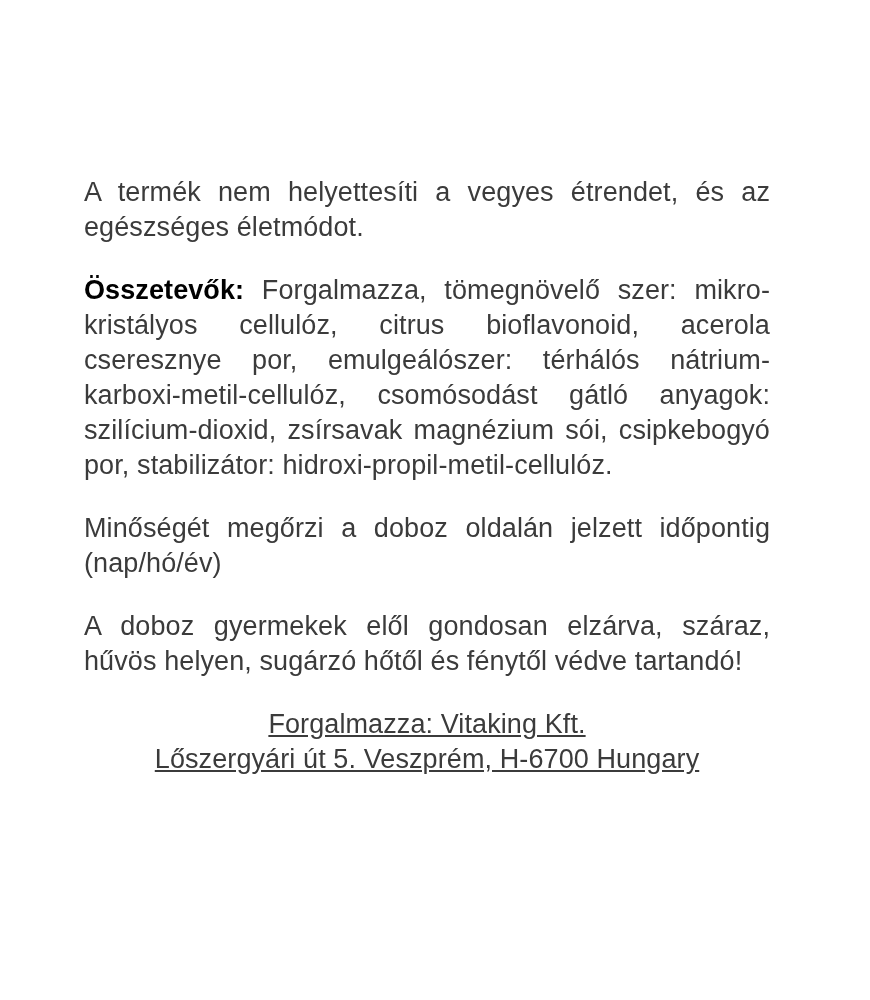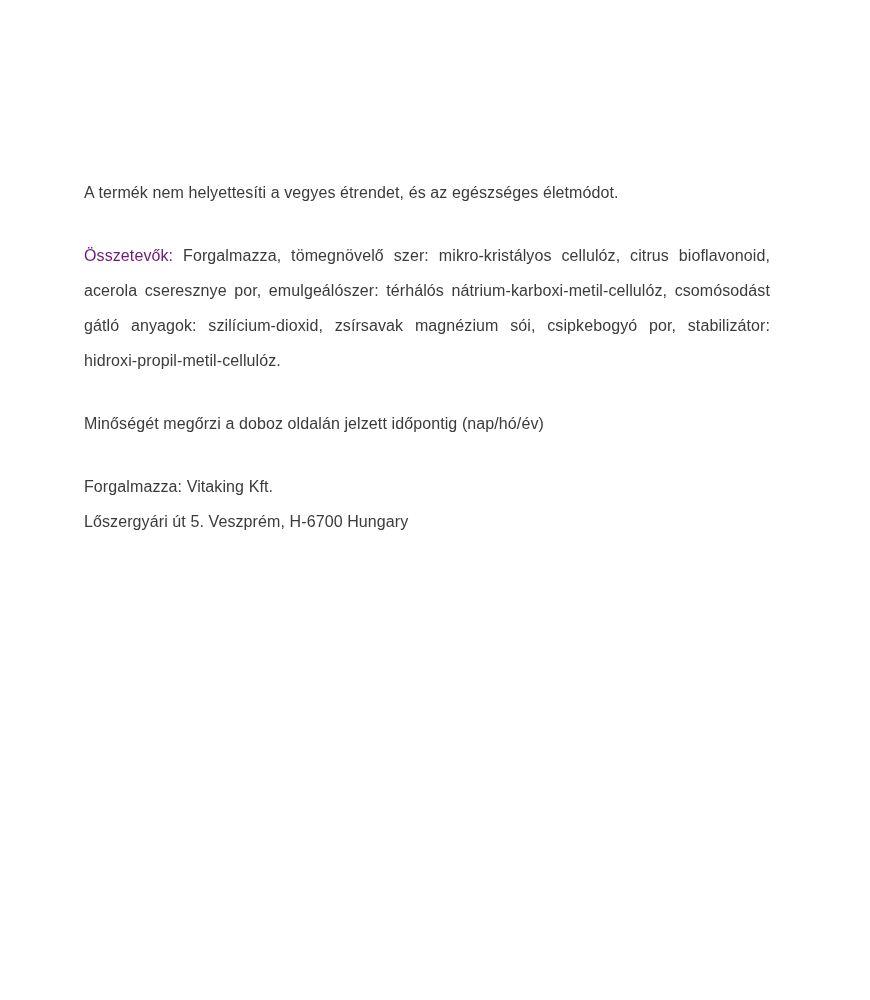--- a/index.html
+++ b/index.html
@@ -15,56 +15,58 @@
     -webkit-font-smoothing: antialiased;
   }
   .page {
     position: relative;
     width: 870px;
     height: 1000px;
     box-sizing: border-box;
     padding: 175px 84px 0 84px;
   }
   .para {
-    font-size: 16px;
+    font-size: 27px;
     line-height: 35px;
     text-align: justify;
     text-justify: inter-word;
     margin: 0 16px 28px 0;
     color: #3b3b3b;
     letter-spacing: 0.1px;
   }
   .para:last-child {
     margin-bottom: 0;
   }
   .para.nojustify {
-    text-align: left;
+    text-align: center;
+    text-decoration: underline;
   }
   .lead-in {
-    font-weight: normal;
-    color: #701a75;
+    font-weight: bold;
+    color: #000000;
   }
   .italic {
     font-style: italic;
   }
   .address-block .line {
     display: block;
   }
 </style>
 </head>
 <body>
 
 <div class="page">
 
   <p class="para">A termék nem helyettesíti a vegyes étrendet, és az egészséges életmódot.</p>
 
   <p class="para"><span class="lead-in">Összetevők:</span><span> Forgalmazza, tömegnövelő szer: mikro-kristályos cellulóz, citrus bioflavonoid, acerola cseresznye por, emulgeálószer: térhálós nátrium-karboxi-metil-cellulóz, csomósodást gátló anyagok: szilícium-dioxid, zsírsavak magnézium sói, csipkebogyó por, stabilizátor: hidroxi-propil-metil-cellulóz.</span></p>
 
   <p class="para">Minőségét megőrzi a doboz oldalán jelzett időpontig (nap/hó/év)</p>
 
+  <p class="para">A doboz gyermekek elől gondosan elzárva, száraz, hűvös helyen, sugárzó hőtől és fénytől védve tartandó!</p>
 
   <p class="para nojustify address-block">
     <span class="line">Forgalmazza: Vitaking Kft.</span>
     <span class="line">Lőszergyári út 5. Veszprém, H-6700 Hungary</span>
   </p>
 
 
 
 </div>
 

